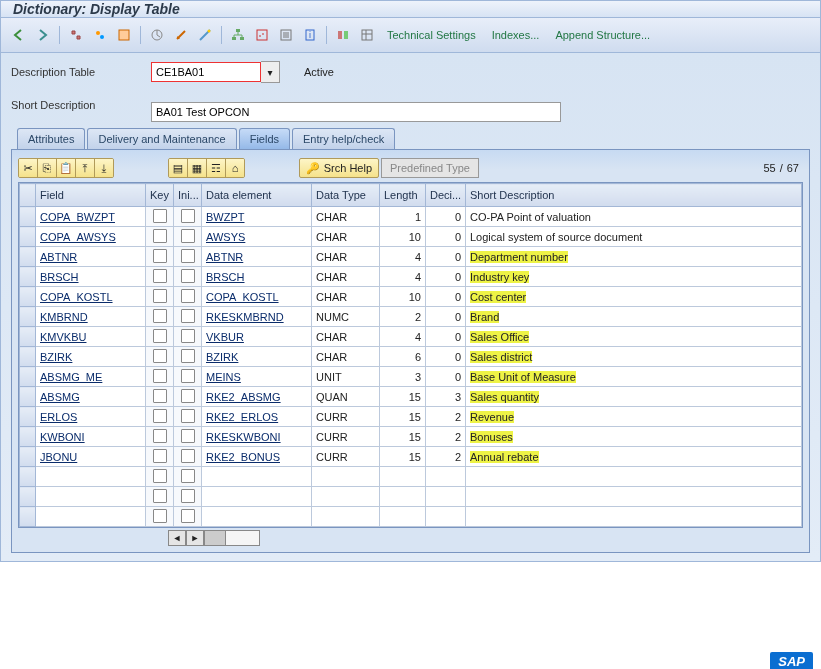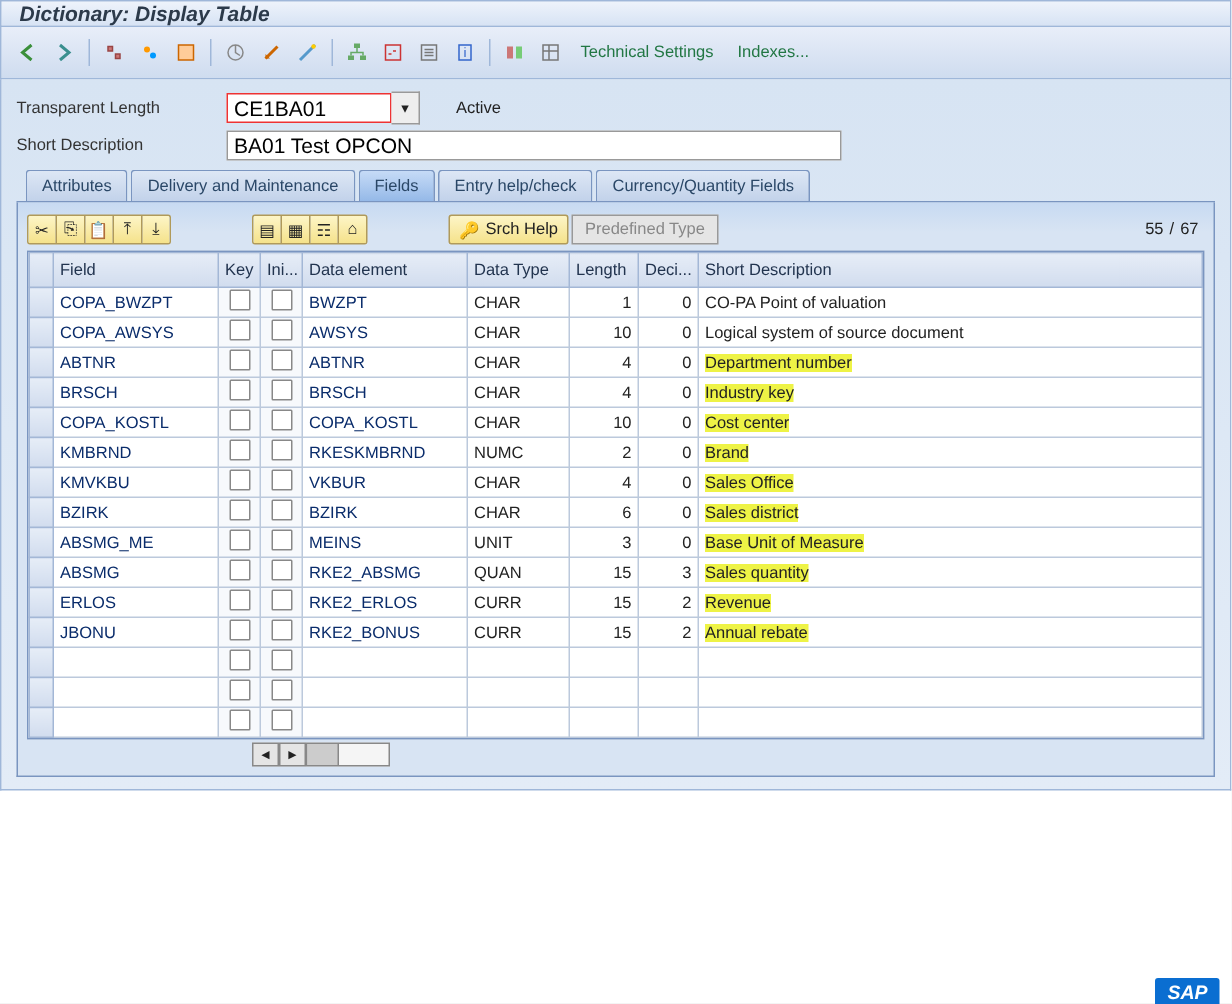--- a/index.html
+++ b/index.html
@@ -5,21 +5,21 @@
 html,body{margin:0;padding:0;font-family:Arial,Helvetica,sans-serif;font-size:11px;background:#f0f0f0;color:#222;width:821px;height:669px;overflow:hidden}
 .window{width:821px;height:669px;background:#fff}
 .titlebar{background:linear-gradient(to bottom,#eef3fb,#d7e3f4);border:1px solid #9fb7d9;padding:0 12px;font-size:14px;font-style:italic;font-weight:bold;color:#2c3a4a}
 .toolbar{display:flex;align-items:center;gap:4px;padding:5px 8px;background:linear-gradient(to bottom,#e8eef9,#cfdcef);border:1px solid #9fb7d9;border-top:none}
 .tbtn{width:20px;height:20px;display:flex;align-items:center;justify-content:center;cursor:default;border-radius:2px;font-size:12px}
 .sep{width:1px;height:18px;background:#9fb7d9;margin:0 2px}
 .txtbtn{padding:2px 6px;height:20px;display:flex;align-items:center;color:#274;}
 .body{background:linear-gradient(to bottom,#d7e4f3,#e3ecf7);padding:8px 10px;border:1px solid #9fb7d9;border-top:none}
 .frow{display:flex;align-items:center;margin-bottom:4px}
 .flabel{width:140px;color:#333}
-.finput{border:1px solid #999;height:18px;padding:0 4px;background:#fff;font-size:14px}
+.finput{border:1px solid #999;height:18px;padding:0 4px;background:#fff;font-size:11px}
 .finput.focused{border:1px solid #e33;background:#fff}
 .factive{margin-left:24px}
 .f4btn{width:18px;height:20px;border:1px solid #999;border-left:none;background:#eee;display:flex;align-items:center;justify-content:center;font-size:10px}
 .tabs{display:flex;margin-top:6px;border-bottom:1px solid #7a95c0;padding-left:6px}
 .tab{padding:4px 10px;background:linear-gradient(to bottom,#dde7f5,#c2d2ea);border:1px solid #7a95c0;border-bottom:none;margin-right:2px;border-radius:3px 3px 0 0;color:#2a4767;cursor:default}
 .tab.active{background:linear-gradient(to bottom,#c6dbf7,#95b9e8);font-weight:normal}
 .tabpanel{border:1px solid #7a95c0;border-top:none;padding:8px 6px 6px;background:linear-gradient(to bottom,#c7daf2,#d8e4f3 20px,#d8e4f3)}
 .minibar{display:flex;align-items:center;gap:2px;margin-bottom:4px}
 .mgroup{display:flex;border:1px solid #b09a5a;border-radius:2px;overflow:hidden}
 .mbtn{width:18px;height:18px;display:flex;align-items:center;justify-content:center;background:linear-gradient(#fdf5c7,#f5e28b);font-size:11px}
@@ -29,21 +29,21 @@
 .rowcount{margin-left:auto;margin-right:4px;display:flex;gap:4px}
 .grid{border:1px solid #7a95c0;background:#fff}
 .grid table{border-collapse:collapse;width:100%;table-layout:fixed}
 .grid th{background:linear-gradient(#e6edf7,#d1dcee);border:1px solid #a3b7d6;padding:2px 4px;text-align:left;font-weight:normal;color:#22344f;height:18px;overflow:hidden;white-space:nowrap}
 .grid td{border:1px solid #bcc9dc;padding:0 4px;height:19px;white-space:nowrap;overflow:hidden;background:#fff}
 .rhdr{background:linear-gradient(#e6edf7,#d1dcee)!important;border:1px solid #a3b7d6!important}
 .cbcell{text-align:center;background:#f7f9fc!important}
 .cb{width:12px;height:12px;border:1px solid #888;display:inline-block;background:#fff;border-radius:1px}
 .numcell{text-align:right}
 .hl{background:#eef346!important}
-.link{color:#0a2c6b;}
+.link{color:#0a2c6b;text-decoration:underline}
 .hscroll{display:flex;align-items:center;gap:0;margin-top:2px;margin-left:150px}
 .sbtn{width:16px;height:14px;border:1px solid #888;background:#e5e5e5;display:flex;align-items:center;justify-content:center;font-size:9px}
 .strack{width:54px;height:14px;border:1px solid #888;background:#f5f5f5;display:flex}
 .footer{position:absolute;bottom:0;right:8px}
 .sap-logo{background:#0a6ed1;color:#fff;font-weight:bold;font-style:italic;padding:2px 8px;border-radius:2px;font-size:13px}
 svg{display:block}
 </style>
 </head>
 <body>
 
@@ -132,40 +132,40 @@
         </svg>
       </div>
     <div class="tbtn">
         <svg width="14" height="14">
           <rect x="2" y="2" width="10" height="10" fill="none" stroke="#777"></rect>
           <path d="M2 6h10M6 2v10" stroke="#777"></path>
         </svg>
       </div>
     <div class="txtbtn">Technical Settings</div>
     <div class="txtbtn">Indexes...</div>
+    <div class="txtbtn">Append Structure...</div>
   </div>
 
   <div class="body">
     <div class="frow">
-      <div class="flabel">Transparent Length</div>
+      <div class="flabel">Description Table</div>
       <input class="finput focused" style="width: 100px;" value="CE1BA01">
       <div class="f4btn">▾</div>
       <div class="factive">Active</div>
     </div>
     <div class="frow">
       <div class="flabel">Short Description</div>
-      <input class="finput" style="width: 400px;" value="BA01 Test OPCON">
+      <input class="finput" style="width: 400px; margin-top: 15px;" value="BA01 Test OPCON">
     </div>
 
     <div class="tabs">
       <div class="tab">Attributes</div>
       <div class="tab">Delivery and Maintenance</div>
       <div class="tab active">Fields</div>
       <div class="tab">Entry help/check</div>
-      <div class="tab">Currency/Quantity Fields</div>
     </div>
 
     <div class="tabpanel">
       <div class="minibar">
         <div class="mgroup">
           <div class="mbtn">✂</div>
           <div class="mbtn">⎘</div>
           <div class="mbtn">📋</div>
           <div class="mbtn">⤒</div>
           <div class="mbtn">⤓</div>
@@ -333,20 +333,31 @@
                 <td class="cbcell"><span class="cb"></span></td>
                 <td class="cbcell"><span class="cb"></span></td>
                 <td><span class="link">RKE2_ERLOS</span></td>
                 <td>CURR</td>
                 <td class="numcell">15</td>
                 <td class="numcell">2</td>
                 <td><span class="hl">Revenue</span></td>
               </tr>
               <tr>
                 <td class="rhdr"></td>
+                <td><span class="link">KWBONI</span></td>
+                <td class="cbcell"><span class="cb"></span></td>
+                <td class="cbcell"><span class="cb"></span></td>
+                <td><span class="link">RKESKWBONI</span></td>
+                <td>CURR</td>
+                <td class="numcell">15</td>
+                <td class="numcell">2</td>
+                <td><span class="hl">Bonuses</span></td>
+              </tr>
+              <tr>
+                <td class="rhdr"></td>
                 <td><span class="link">JBONU</span></td>
                 <td class="cbcell"><span class="cb"></span></td>
                 <td class="cbcell"><span class="cb"></span></td>
                 <td><span class="link">RKE2_BONUS</span></td>
                 <td>CURR</td>
                 <td class="numcell">15</td>
                 <td class="numcell">2</td>
                 <td><span class="hl">Annual rebate</span></td>
               </tr>
               <tr>

